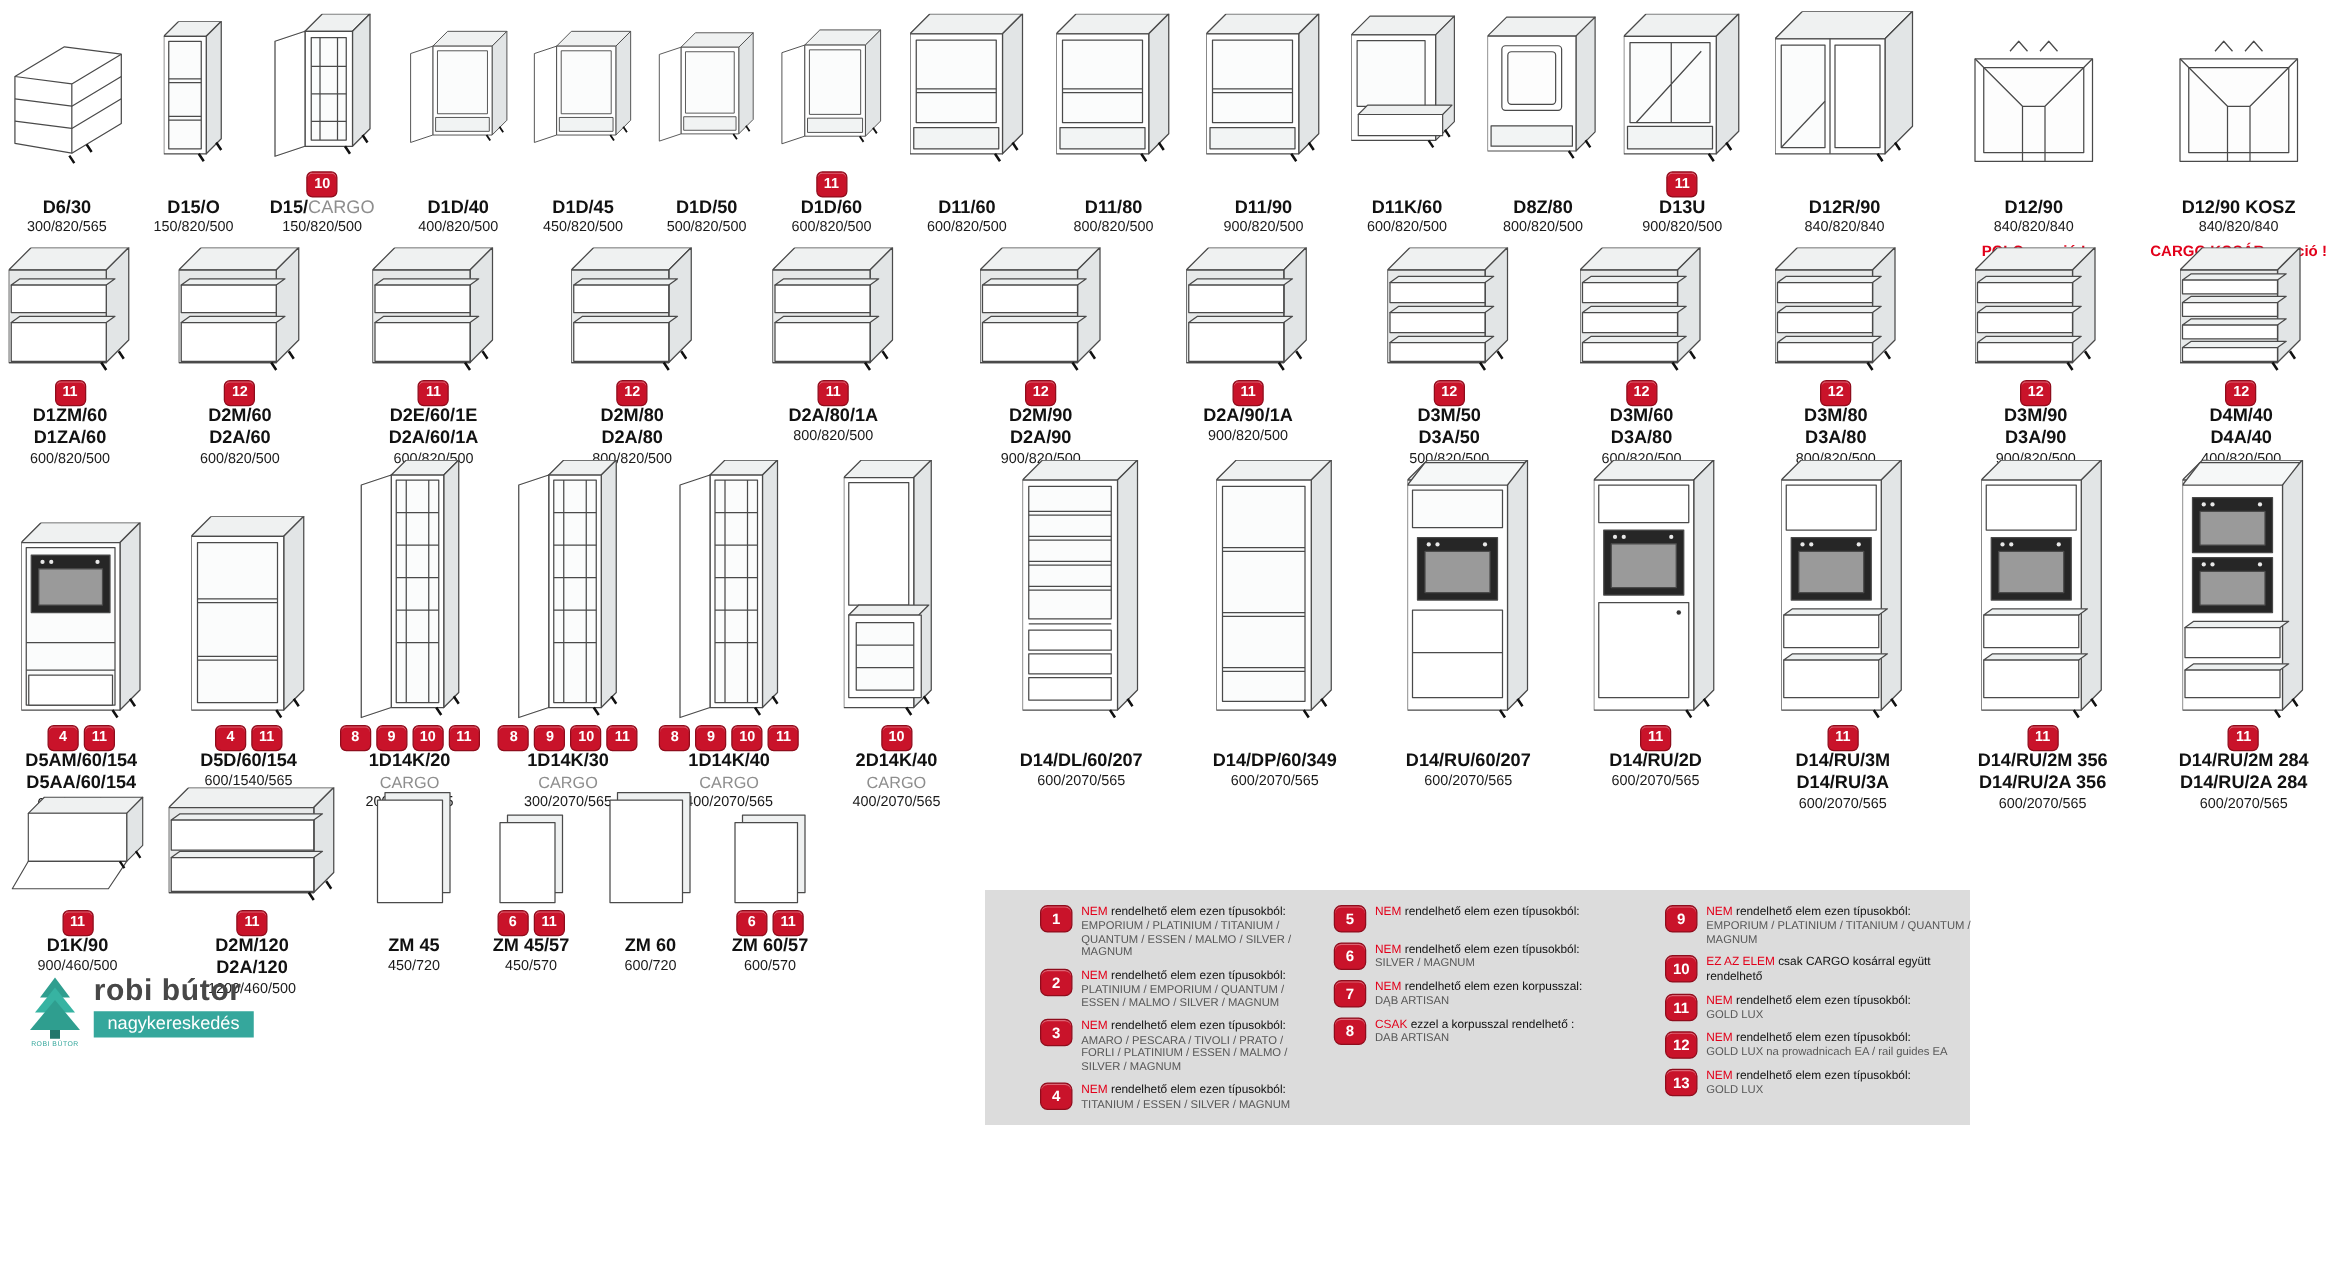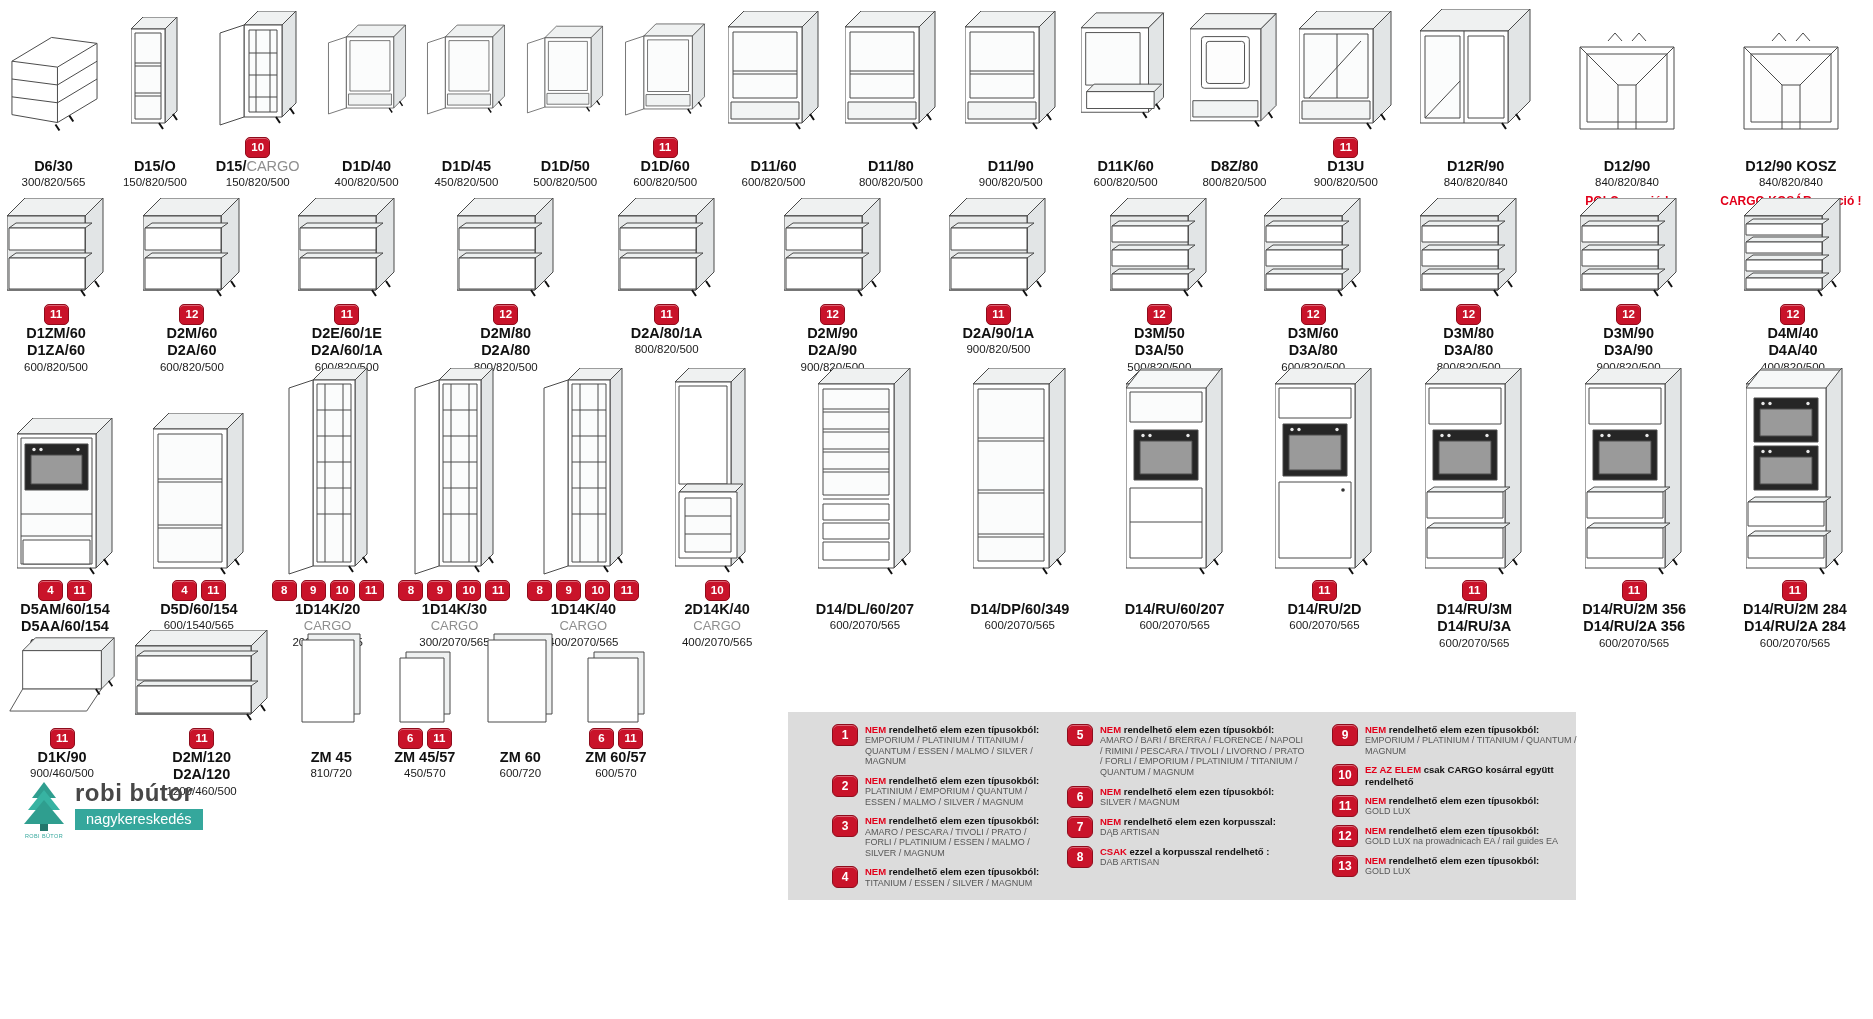--- a/index.html
+++ b/index.html
@@ -18,21 +18,21 @@
   .note{font-size:12px;font-weight:bold;color:#e2001a;margin-top:3px;white-space:nowrap;}
   #legend{position:absolute;left:788px;top:712px;width:788px;background:#dcdcdc;display:flex;gap:26px;
           padding:12px 10px 12px 44px;box-sizing:border-box;}
   .lcol{display:flex;flex-direction:column;gap:8px;}
   .litem{display:flex;gap:7px;align-items:flex-start;}
   .lbadge{flex:0 0 auto;min-width:20px;height:20px;padding:0 2px;border-radius:6px;background:#c9132a;color:#fff;
           font-weight:bold;font-size:12px;display:inline-flex;align-items:center;justify-content:center;
           border:1px solid #8f0c1c;box-shadow:inset 0 1px 0 rgba(255,255,255,.35);}
   .ltext{line-height:1.18;}
   .lcol1 .ltext{width:176px;} .lcol2 .ltext{width:206px;} .lcol3 .ltext{width:226px;}
-  .l1{font-size:9.5px;font-weight:bold;color:#111;}
+  .l1{font-size:9.5px;font-weight:normal;color:#111;}
   .l1 .lead{color:#e2001a;}
   .ldetail{font-size:9px;color:#575757;}
   #logo{position:absolute;left:22px;top:780px;display:flex;gap:9px;align-items:flex-start;}
   .logo-col{display:flex;flex-direction:column;}
   .logo-title{font-size:24px;font-weight:bold;color:#474747;letter-spacing:.5px;line-height:1.1;}
   .logo-sub{margin-top:3px;background:#35a79c;color:#fff;font-size:14.5px;padding:2px 11px 3px;align-self:flex-start;}
   .logo-mark{font-size:5.5px;color:#35a79c;text-align:center;margin-top:1px;letter-spacing:.4px;}
   svg{display:block;}
 </style>
 </head>
@@ -894,21 +894,21 @@
       </div>
       <div class="item" style="width: 88px;">
         <div class="figwrap" style="height: 94px;">
           <svg width="62" height="92" viewBox="0 0 62 92" fill="none" stroke="#4a4a4a" stroke-width="1" stroke-linejoin="round">
             <path d="M8 2 L60 2 L60 82 L8 82 Z" fill="#eff1f1"></path>
             <rect x="2" y="8" width="52" height="82" fill="#ffffff"></rect>
           </svg>
         </div>
         <div class="badges"></div>
         <div class="lbl"><span>ZM 45</span></div>
-        <div class="dims">810/720</div>
+        <div class="dims">450/720</div>
       </div>
       <div class="item" style="width: 88px;">
         <div class="figwrap" style="height: 94px;">
           <svg width="54" height="74" viewBox="0 0 54 74" fill="none" stroke="#4a4a4a" stroke-width="1" stroke-linejoin="round">
             <path d="M8 2 L52 2 L52 64 L8 64 Z" fill="#eff1f1"></path>
             <rect x="2" y="8" width="44" height="64" fill="#ffffff"></rect>
           </svg>
         </div>
         <div class="badges">
           <span class="badge">6</span>
@@ -973,21 +973,20 @@
             <div class="l1"><span class="lead">NEM</span><span> rendelhető elem ezen típusokból:</span></div>
             <div class="ldetail">TITANIUM /  ESSEN / SILVER / MAGNUM</div>
           </div>
         </div>
       </div>
       <div class="lcol lcol2">
         <div class="litem">
           <span class="lbadge">5</span>
           <div class="ltext">
             <div class="l1"><span class="lead">NEM</span><span> rendelhető elem ezen típusokból:</span></div>
-            <div class="ldetail">AMARO / BARI / BRERRA / FLORENCE / NAPOLI / RIMINI / PESCARA / TIVOLI / LIVORNO / PRATO / FORLI / EMPORIUM / PLATINIUM / TITANIUM / QUANTUM / MAGNUM</div>
           </div>
         </div>
         <div class="litem">
           <span class="lbadge">6</span>
           <div class="ltext">
             <div class="l1"><span class="lead">NEM</span><span> rendelhető elem ezen típusokból:</span></div>
             <div class="ldetail">SILVER / MAGNUM</div>
           </div>
         </div>
         <div class="litem">

